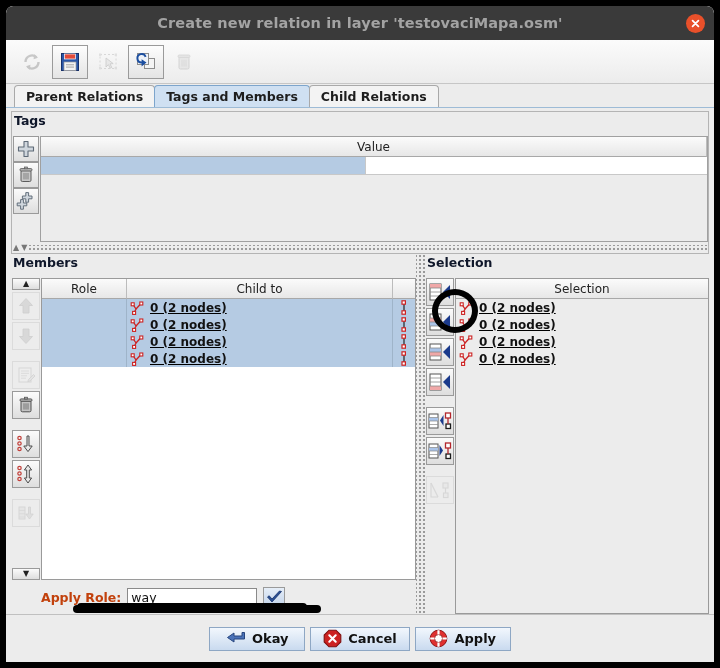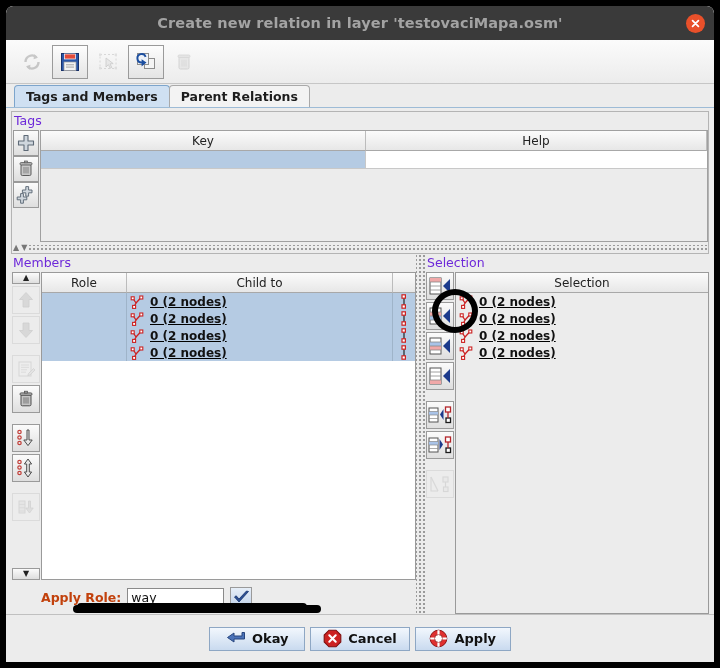--- a/index.html
+++ b/index.html
@@ -82,22 +82,22 @@
   }
   
   #content {
     flex: 1 1 auto;
     display: flex; flex-direction: column;
     padding: 3px 5px 0 5px;
     background: #ececec;
     min-height: 0;
   }
   .panel-title {
-    font-size: 12.5px; font-weight: normal; color: #6d28d9;
-    padding: 1px 0 2px 2px;
+    font-size: 12.5px; font-weight: bold; color: #0f172a;
+    padding: 1px 0 8px 2px;
   }
   
   #tags-panel {
     flex: 0 0 143px;
     border: 1px solid #b4b4b4;
     background: #ececec;
     display: flex; flex-direction: column;
     overflow: hidden;
   }
   #tags-body { flex: 1 1 auto; display: flex; min-height: 0; }
@@ -207,21 +207,21 @@
           font-size: 12px; font-weight: bold; color: #111; }
   #apply-role-bar {
     flex: 0 0 34px; height: 34px;
     display: flex; align-items: center;
     padding-left: 30px; gap: 6px;
     position: relative;
     background: #ececec;
   }
   #apply-role-label { font-size: 12.5px; font-weight: bold; color: #c2410c; }
   #apply-role-input {
-    width: 97px; height: 19px;
+    width: 130px; height: 19px;
     border: 1px solid #8a8a8a; background: #fff;
     font-size: 12.5px; color: #111;
     padding: 0 3px;
     font-family: "DejaVu Sans", "Liberation Sans", sans-serif;
   }
   #apply-role-ok {
     width: 22px; height: 20px;
     border: 1px solid #9a9a9a;
     background: linear-gradient(#e6eef8,#c3d4ea);
     display: flex; align-items: center; justify-content: center;
@@ -317,25 +317,28 @@
     <div class="tb-btn disabled">
       <svg width="22" height="22" viewBox="0 0 22 22">
         <rect x="6" y="6" width="10" height="12" rx="1.4" fill="#d9d9d9" stroke="#a9a9a9" stroke-width="1"></rect>
         <rect x="5" y="4" width="12" height="2.6" rx="1.2" fill="#cfcfcf" stroke="#a9a9a9" stroke-width="0.8"></rect>
         <path d="M9 8.6 L9 15.6 M11 8.6 L11 15.6 M13 8.6 L13 15.6" stroke="#b2b2b2" stroke-width="0.9"></path>
       </svg>
     </div>
   </div>
 
   <div id="tabs">
+    <div class="tab">
+      <span>Parent Relations</span>
+    </div>
     <div class="tab active">
       <span>Tags and Members</span>
     </div>
     <div class="tab">
-      <span>Parent Relations</span>
+      <span>Child Relations</span>
     </div>
   </div>
 
   <div id="content">
 
     <div id="tags-panel">
       <div class="panel-title">Tags</div>
       <div id="tags-body">
         <div class="vbtn-col">
           <div class="sq-btn">
@@ -353,22 +356,21 @@
           </div>
           <div class="sq-btn">
             <svg width="20" height="20" viewBox="0 0 20 20">
               <path d="M9.8 1.6h2.8v3.4h3.4v2.8h-3.4v3.4H9.8V7.8H6.4V5h3.4z" fill="#cfd6dd" stroke="#5e6a77" stroke-width="0.95" stroke-linejoin="round"></path>
               <path d="M4.6 8.6h2.8V12h3.4v2.8H7.4v3.4H4.6v-3.4H1.2V12h3.4z" fill="#cfd6dd" stroke="#5e6a77" stroke-width="0.95" stroke-linejoin="round"></path>
             </svg>
           </div>
         </div>
         <div class="table-wrap">
           <div class="thead">
-            <div class="th" style="flex:0 0 325px;">Key</div>
-            <div class="th" style="flex:1 1 auto;">Help</div>
+            <div class="th" style="flex:1 1 auto;">Value</div>
           </div>
           <div class="tbody">
             <div class="trow">
               <div class="tcell" id="tag-key-cell" style="flex:0 0 325px;"></div>
               <div class="tcell" id="tag-val-cell" style="flex:1 1 auto;border-right:none;"></div>
             </div>
           </div>
         </div>
       </div>
       <div id="tags-footer">

